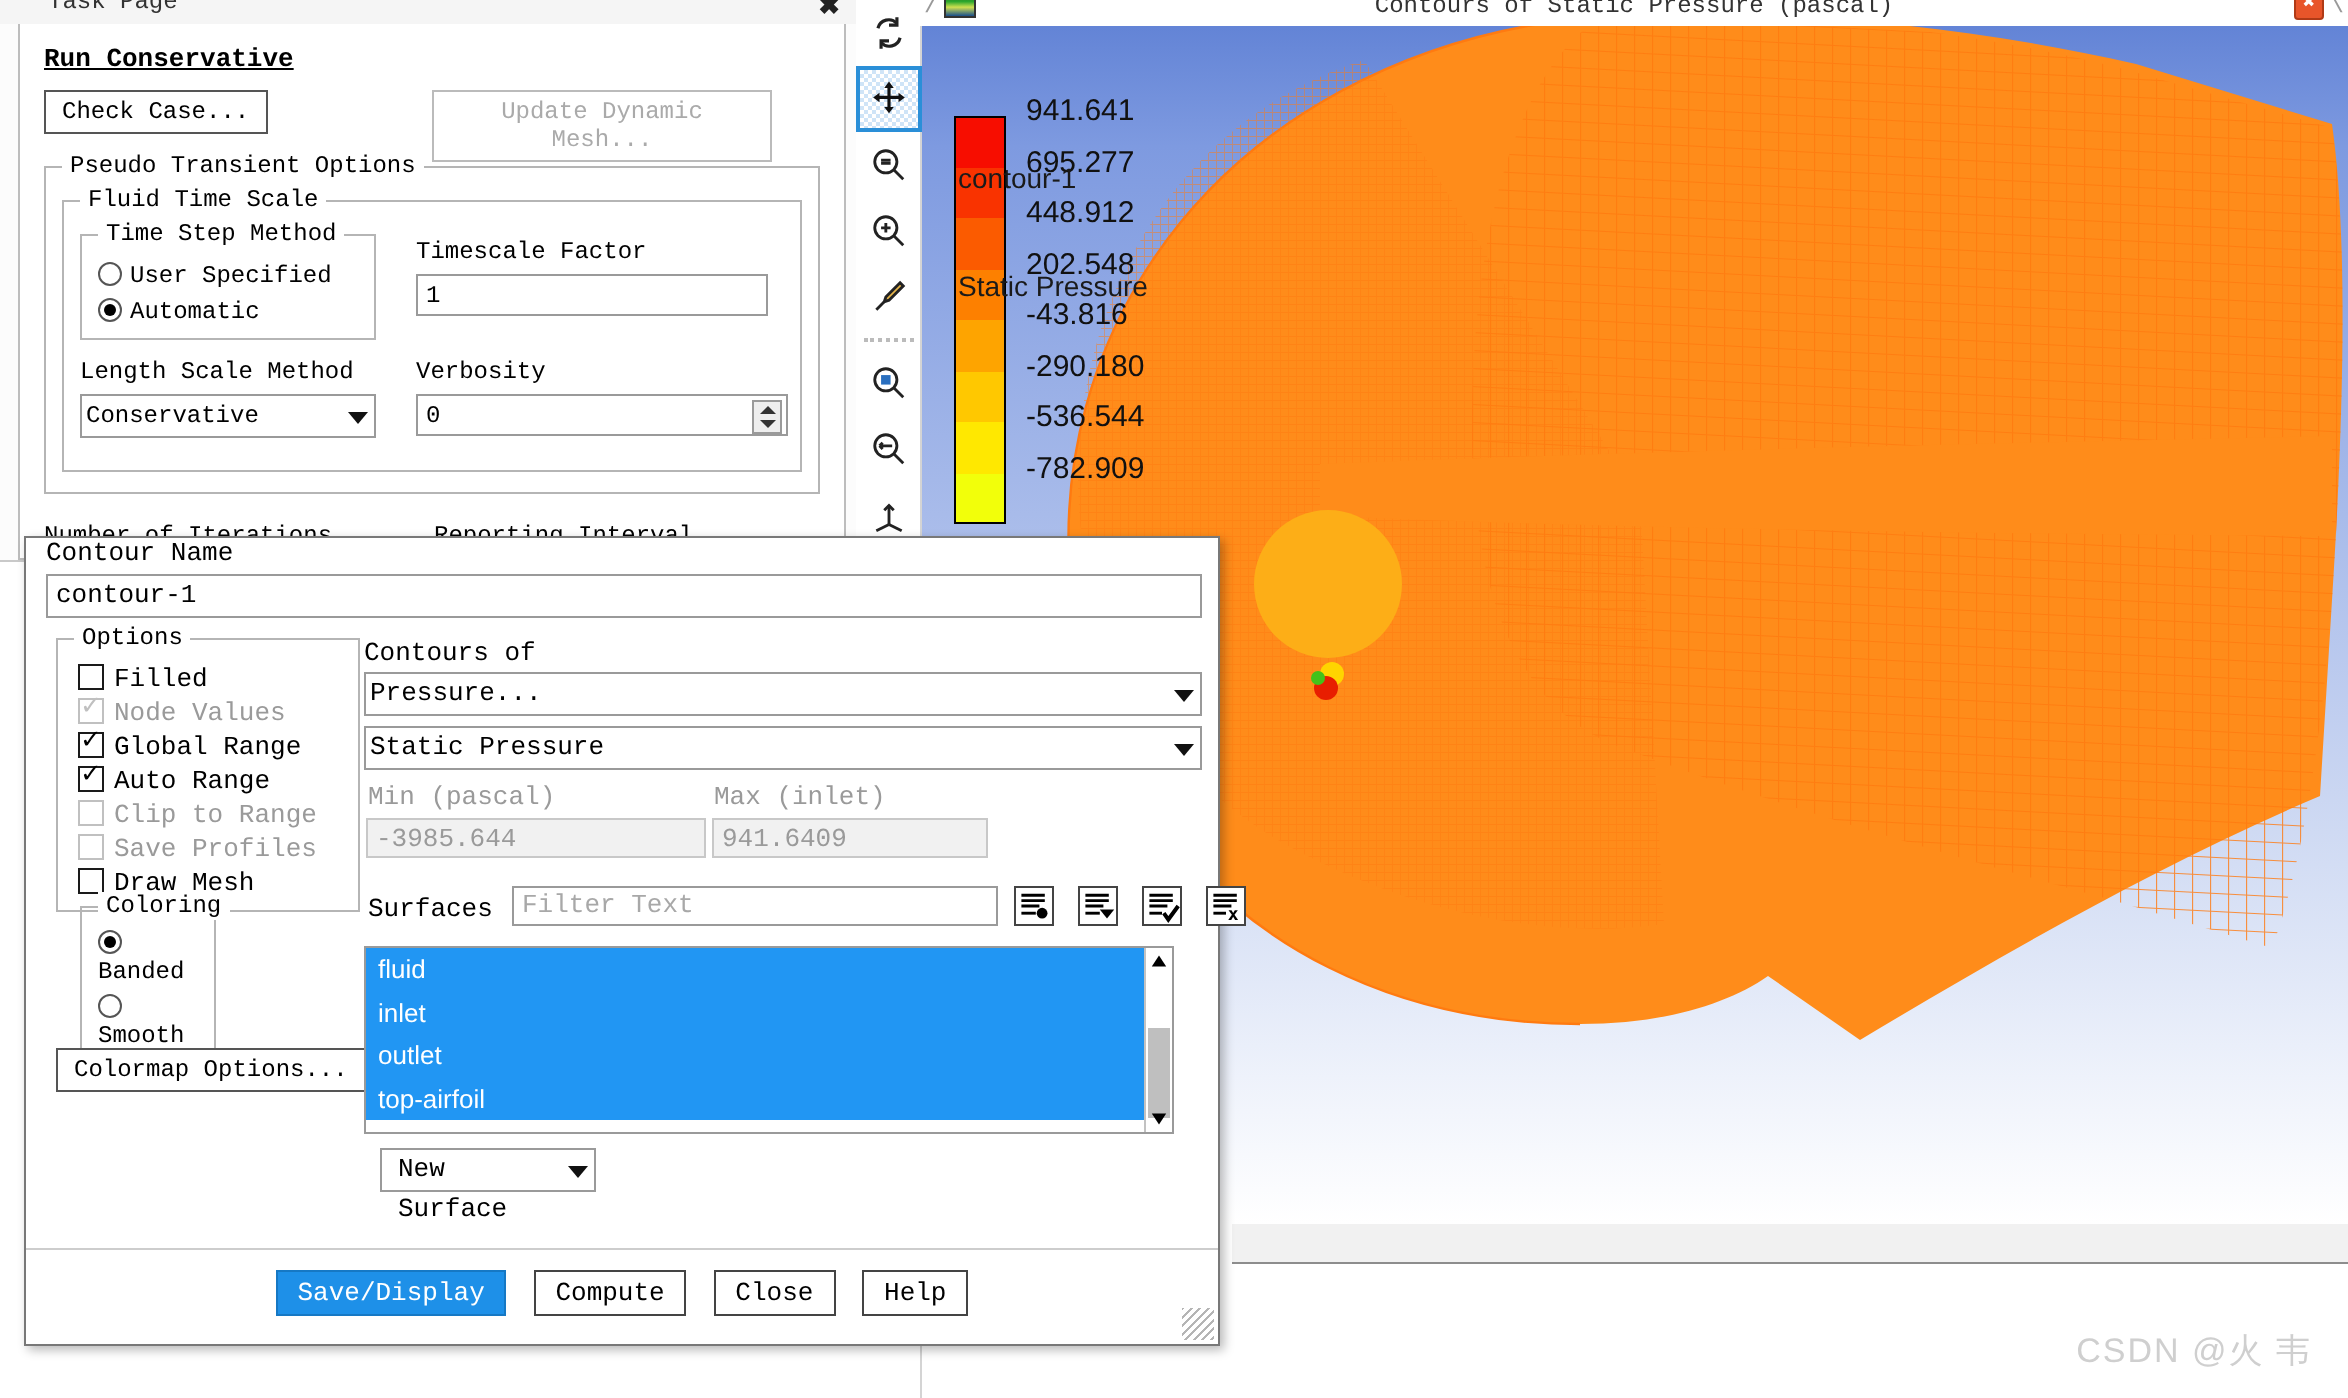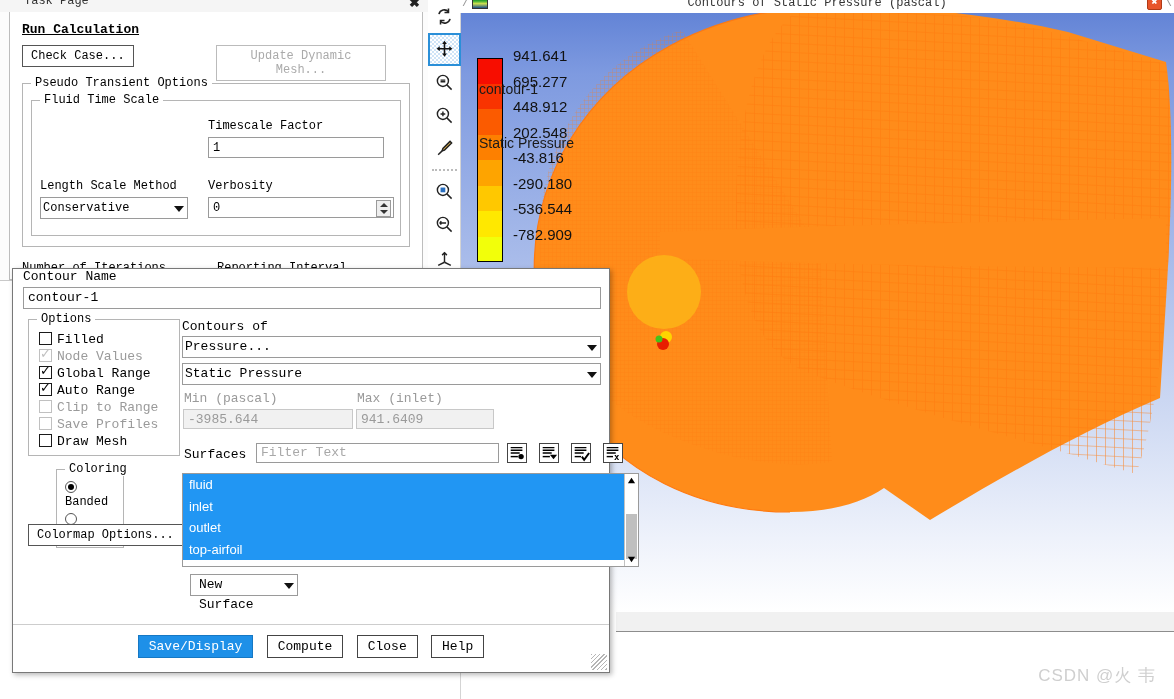--- a/index.html
+++ b/index.html
@@ -408,34 +408,43 @@
 <div id="resid-k">k</div>
 <div id="resid-omega">omega</div>
 <div id="graybar"></div>
 
 <div id="taskpage">
   <div id="tp-titlebar">
     <span>Task Page</span>
     <span id="tp-close">✖</span>
   </div>
   <div id="tp-body">
-    <div id="tp-title">Run Calculation</div>
+    <div id="tp-title">Run Conservative</div>
 
     <div style="position:relative;height:28px;">
       <span class="btn" style="position:absolute;left:0;top:0;">Check Case...</span>
       <span class="btn disabled" style="position:absolute;left:194px;top:0;width:170px;text-align:center;">Update Dynamic Mesh...</span>
     </div>
 
     <div class="fieldset" style="padding:10px 8px 10px 8px;">
       <span class="legend-lbl">Pseudo Transient Options</span>
 
       <div class="fieldset" style="margin-top:6px;padding:12px 8px 10px 8px;">
         <span class="legend-lbl">Fluid Time Scale</span>
 
         <div style="position:relative;height:62px;">
+          <div class="fieldset" style="position:absolute;left:0;top:4px;width:148px;padding:10px 8px 6px 8px;margin:0;">
+            <span class="legend-lbl">Time Step Method</span>
+            <div style="margin-top:2px;">
+              <span class="radio"></span><span class="lbl">User Specified</span>
+            </div>
+            <div style="margin-top:3px;">
+              <span class="radio on"></span><span class="lbl">Automatic</span>
+            </div>
+          </div>
 
           <div style="position:absolute;left:168px;top:6px;width:176px;">
             <div class="lbl">Timescale Factor</div>
             <div class="txtin" style="margin-top:4px;width:176px;">1</div>
           </div>
         </div>
 
         <div style="position:relative;height:46px;margin-top:4px;">
           <div class="lbl" style="position:absolute;left:0;top:0;">Length Scale Method</div>
           <div class="lbl" style="position:absolute;left:168px;top:0;">Verbosity</div>
@@ -471,21 +480,21 @@
         <span class="legend-lbl">Options</span>
       <div style="margin-top: 2px;"><span class="cbx"></span><span class="lbl" style="font-size: 13px;">Filled</span></div>
           <div style="margin-top: 2px;"><span class="cbx on dis"></span><span class="lbl dim" style="font-size: 13px;">Node Values</span></div>
           <div style="margin-top: 2px;"><span class="cbx on"></span><span class="lbl" style="font-size: 13px;">Global Range</span></div>
           <div style="margin-top: 2px;"><span class="cbx on"></span><span class="lbl" style="font-size: 13px;">Auto Range</span></div>
           <div style="margin-top: 2px;"><span class="cbx dis"></span><span class="lbl dim" style="font-size: 13px;">Clip to Range</span></div>
           <div style="margin-top: 2px;"><span class="cbx dis"></span><span class="lbl dim" style="font-size: 13px;">Save Profiles</span></div>
           <div style="margin-top: 2px;"><span class="cbx"></span><span class="lbl" style="font-size: 13px;">Draw Mesh</span></div>
         </div>
 
-      <div class="fieldset" style="position:absolute;left:17px;top:134px;width:68px;padding:10px 8px 6px 8px;margin:16px;">
+      <div class="fieldset" style="position:absolute;left:17px;top:134px;width:68px;padding:10px 8px 6px 8px;margin:0;">
         <span class="legend-lbl">Coloring</span>
         <div>
           <span class="radio on"></span><span class="lbl">Banded</span>
         </div>
         <div style="margin-top:3px;">
           <span class="radio"></span><span class="lbl">Smooth</span>
         </div>
       </div>
 
       <span class="btn" style="position:absolute;left:5px;top:205px;font-size:12px;">Colormap Options...</span>
@@ -537,21 +546,21 @@
           <span class="icobtn" style="position:absolute;left:421px;top:0;">
             <svg viewBox="0 0 20 20" width="18" height="18">
                 <path d="M3 4h13M3 7h13M3 10h10" stroke="#000" stroke-width="1.6" fill="none"></path>
                 <path d="M3 14h7" stroke="#000" stroke-width="1.6"></path>
                 <text x="11" y="18" font-size="10" font-family="monospace" font-weight="bold" fill="#000">x</text>
               </svg>
           </span>
         </div>
 
         
-        <div class="lst" style="margin-top:6px;width:457px;height:94px;">
+        <div class="lst" style="margin-top:6px;width:405px;height:94px;">
           <div id="surf-items" style="position:absolute;left:0;top:0;right:14px;">
               <div class="lst-item">fluid</div>
               <div class="lst-item">inlet</div>
               <div class="lst-item">outlet</div>
               <div class="lst-item">top-airfoil</div>
             </div>
           <div class="sbar">
             <div class="ar" style="top:0;">
               <svg viewBox="0 0 10 10" width="9" height="9">
                   <path d="M5 2l4 6H1z" fill="#000"></path>

